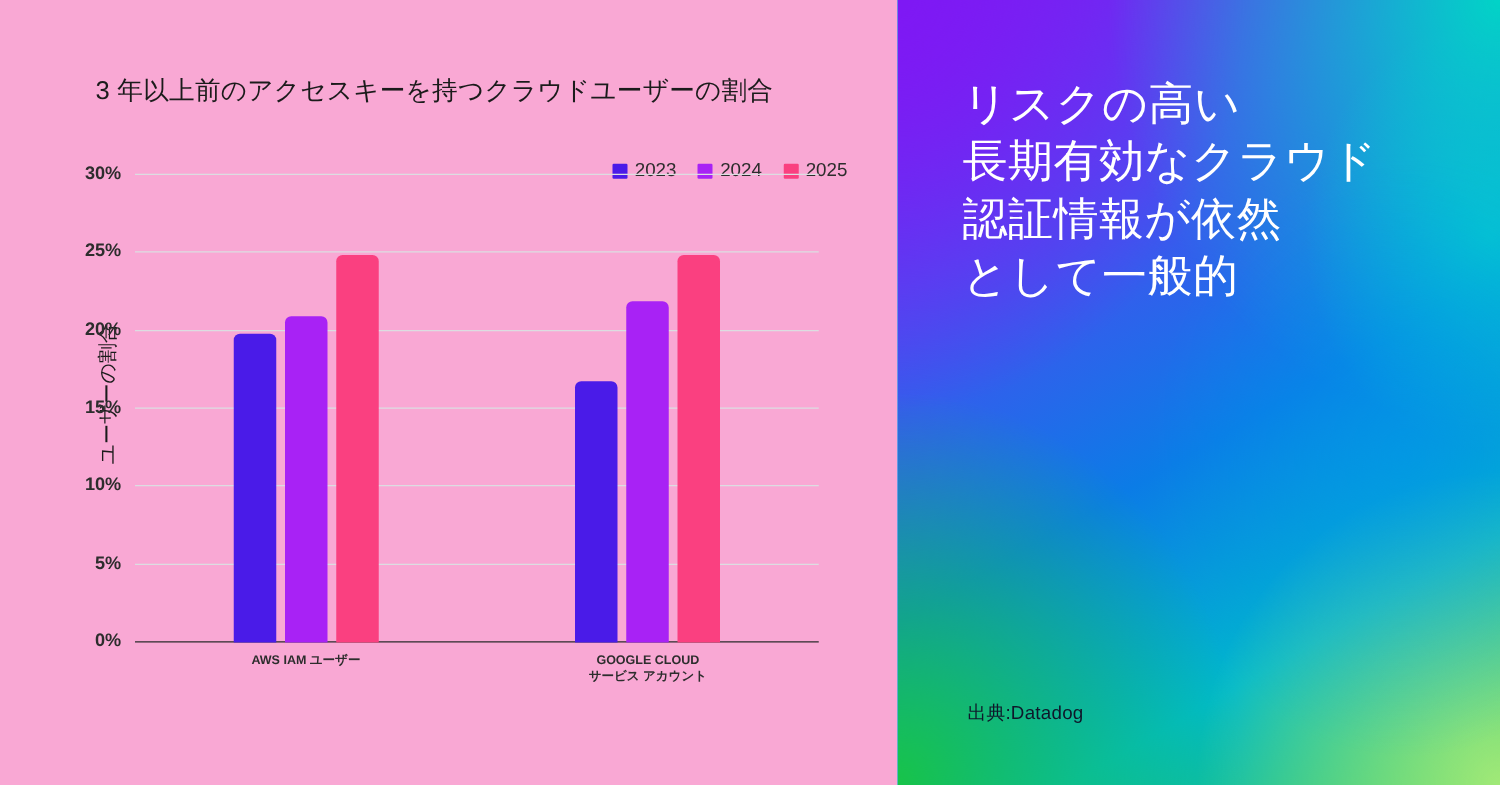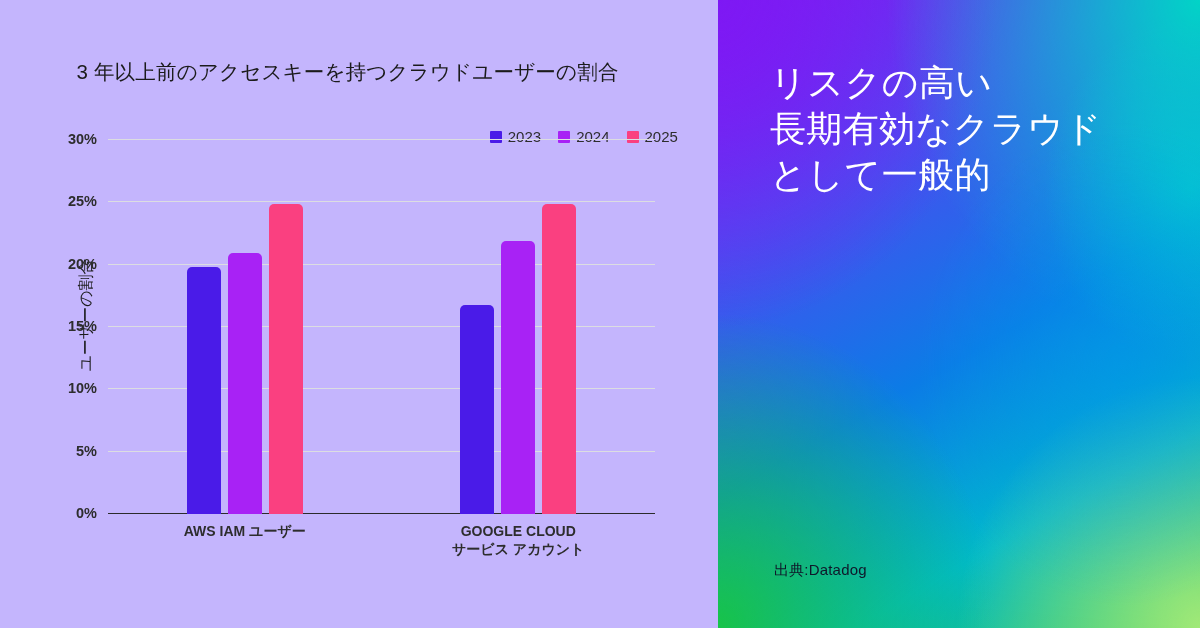--- a/index.html
+++ b/index.html
@@ -21,21 +21,21 @@
     height: 628px;
     background: #ffffff;
     display: flex;
   }
 
   
   .chart-panel {
     position: relative;
     width: 752px;
     height: 628px;
-    background: #c4b5fd;
+    background: #f9a8d4;
     box-sizing: border-box;
   }
 
   .chart-title {
     position: absolute;
     top: 58px;
     left: 0;
     width: 695px;
     text-align: center;
     font-size: 20.5px;
@@ -144,21 +144,21 @@
     align-self: flex-end;
   }
 
   .xtick {
     position: absolute;
     top: 100%;
     margin-top: 9px;
     left: 50%;
     transform: translateX(-50%);
     text-align: center;
-    font-size: 14px;
+    font-size: 10px;
     color: #2d2d2d;
     line-height: 1.28;
     white-space: nowrap;
   }
   .xtick .l2 { display: block; }
 
   
   .hero-panel {
     position: relative;
     width: 505px;
@@ -280,19 +280,20 @@
     </div>
   </div>
 
   <div class="hero-panel">
     <div class="grad-base"></div>
     <div class="grad-overlay"></div>
 
     <div class="hero-headline" id="hero-headline">
         <span class="hl">リスクの高い</span>
         <span class="hl">長期有効なクラウド</span>
+        <span class="hl">認証情報が依然</span>
         <span class="hl">として一般的</span>
       </div>
 
     <div class="hero-source">出典:Datadog</div>
   </div>
 
 </div>
 
 </body></html>

